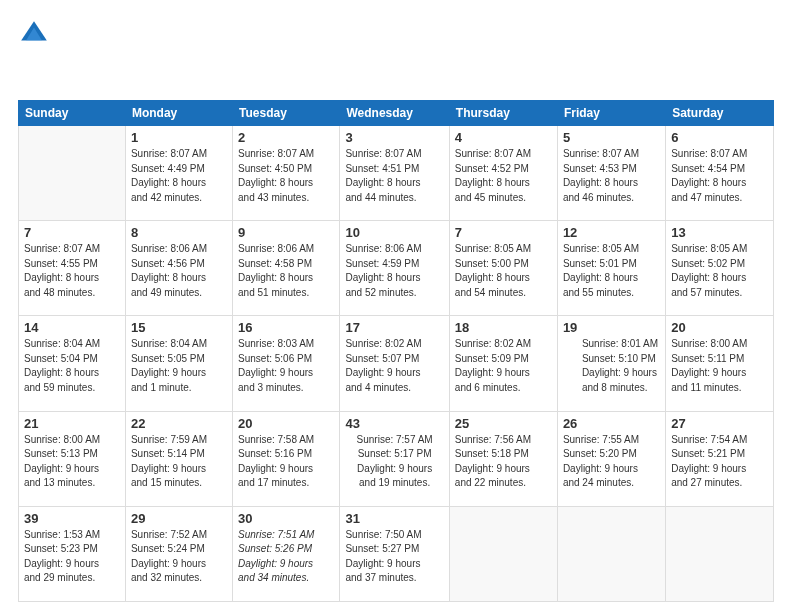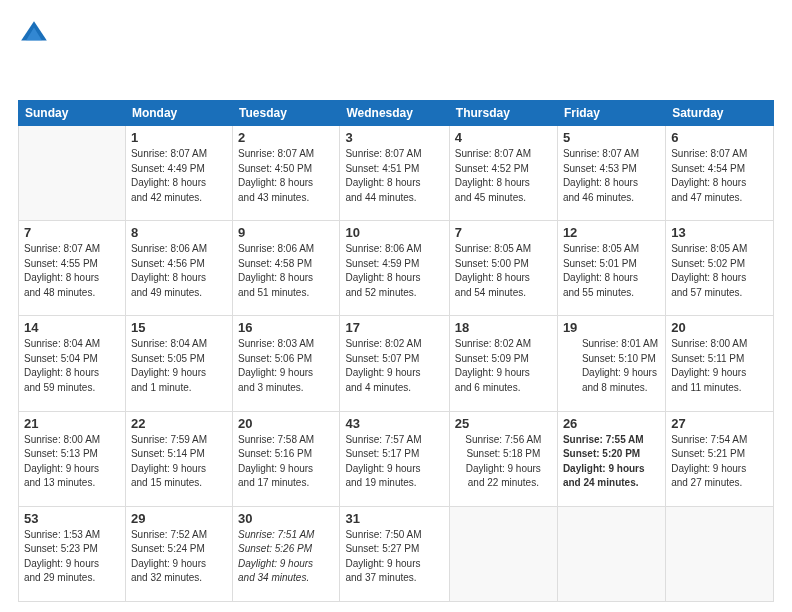--- a/index.html
+++ b/index.html
@@ -302,50 +302,50 @@
           </td>
           <td>
             <span class="day-number">20</span>
             <div class="cell-text" style="white-space: pre-line;">Sunrise: 7:58 AM
 Sunset: 5:16 PM
 Daylight: 9 hours
 and 17 minutes.</div>
           </td>
           <td>
             <span class="day-number">43</span>
-            <div class="cell-text" style="white-space: pre-line;">Sunrise: 7:57 AM
+            <div class="cell-text" style="white-space: pre-line; text-align: center;">Sunrise: 7:57 AM
 Sunset: 5:17 PM
 Daylight: 9 hours
 and 19 minutes.</div>
           </td>
           <td>
             <span class="day-number">25</span>
-            <div class="cell-text" style="white-space: pre-line; text-align: center;">Sunrise: 7:56 AM
+            <div class="cell-text" style="white-space: pre-line;">Sunrise: 7:56 AM
 Sunset: 5:18 PM
 Daylight: 9 hours
 and 22 minutes.</div>
           </td>
           <td>
             <span class="day-number">26</span>
-            <div class="cell-text" style="white-space: pre-line; font-weight: bold;">Sunrise: 7:55 AM
+            <div class="cell-text" style="white-space: pre-line;">Sunrise: 7:55 AM
 Sunset: 5:20 PM
 Daylight: 9 hours
 and 24 minutes.</div>
           </td>
           <td>
             <span class="day-number">27</span>
             <div class="cell-text" style="white-space: pre-line;">Sunrise: 7:54 AM
 Sunset: 5:21 PM
 Daylight: 9 hours
 and 27 minutes.</div>
           </td>
         </tr>
         <tr class="week-row">
           <td>
-            <span class="day-number">53</span>
+            <span class="day-number">39</span>
             <div class="cell-text" style="white-space: pre-line;">Sunrise: 1:53 AM
 Sunset: 5:23 PM
 Daylight: 9 hours
 and 29 minutes.</div>
           </td>
           <td>
             <span class="day-number">29</span>
             <div class="cell-text" style="white-space: pre-line;">Sunrise: 7:52 AM
 Sunset: 5:24 PM
 Daylight: 9 hours

